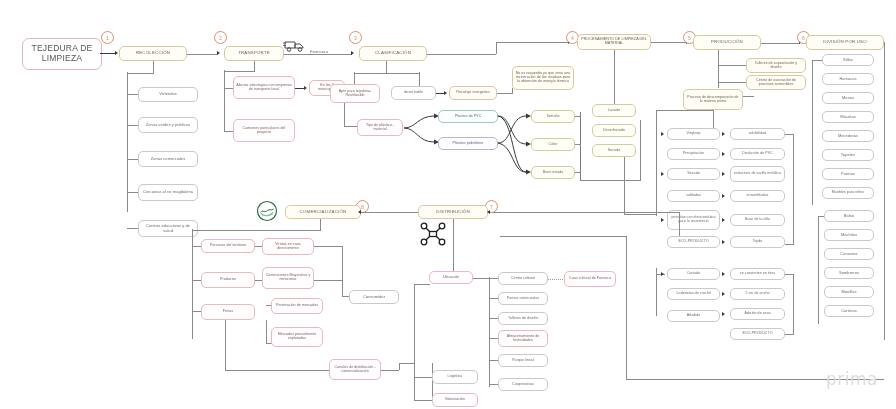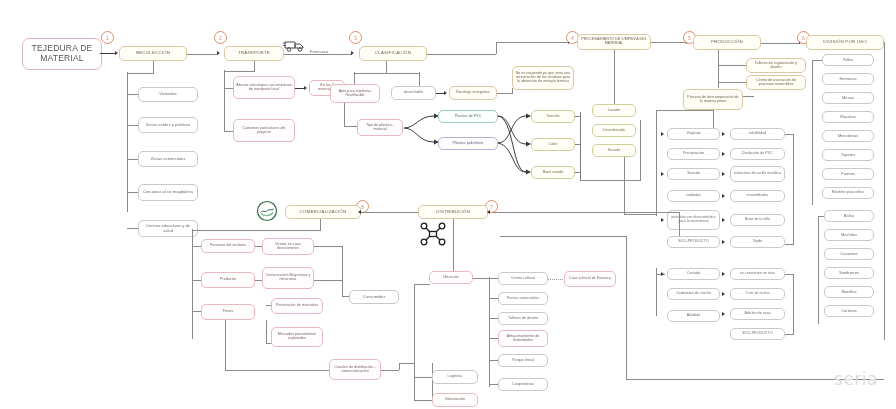--- a/index.html
+++ b/index.html
@@ -52,21 +52,21 @@
 
   .watermark{position:absolute;right:18px;bottom:20px;font-size:17px;
      color:#dcdcdc;letter-spacing:.5px;font-family:"DejaVu Sans",sans-serif;}
 </style>
 </head>
 <body>
 
 <div id="board">
 
   <div class="title-node" style="left:22px;top:38px;width:78px;height:30px;">
-    <span>TEJEDURA DE MATERIAL</span>
+    <span>TEJEDURA DE LIMPIEZA</span>
   </div>
 
   <div class="ln lnh dark" style="left:100px;top:53px;width:16px;"></div>
   <div class="arrow ar-r" style="left:115px;top:50.8px;"></div>
 
   <div class="badge" style="left:101px;top:31px;">
     <span>1</span>
     </div>
   <div class="node c-cream stage" style="left:119px;top:46px;width:68px;height:15px;">
     <span>RECOLECCIÓN</span>
@@ -578,15 +578,15 @@
   <div class="ln lnh" style="left:414px;top:399.5px;width:18px;"></div>
   <div class="ln lnv" style="left:432px;top:363px;height:38px;"></div>
 
   <div class="node c-grey xs" style="left:432px;top:370px;width:46px;height:14px;">
     <span>Logística</span>
     </div>
   <div class="node c-pink xs" style="left:432px;top:393px;width:46px;height:14px;">
     <span>Valorización</span>
     </div>
 
-  <div class="watermark">seria</div>
+  <div class="watermark">prima</div>
 
 </div>
 
 </body></html>

